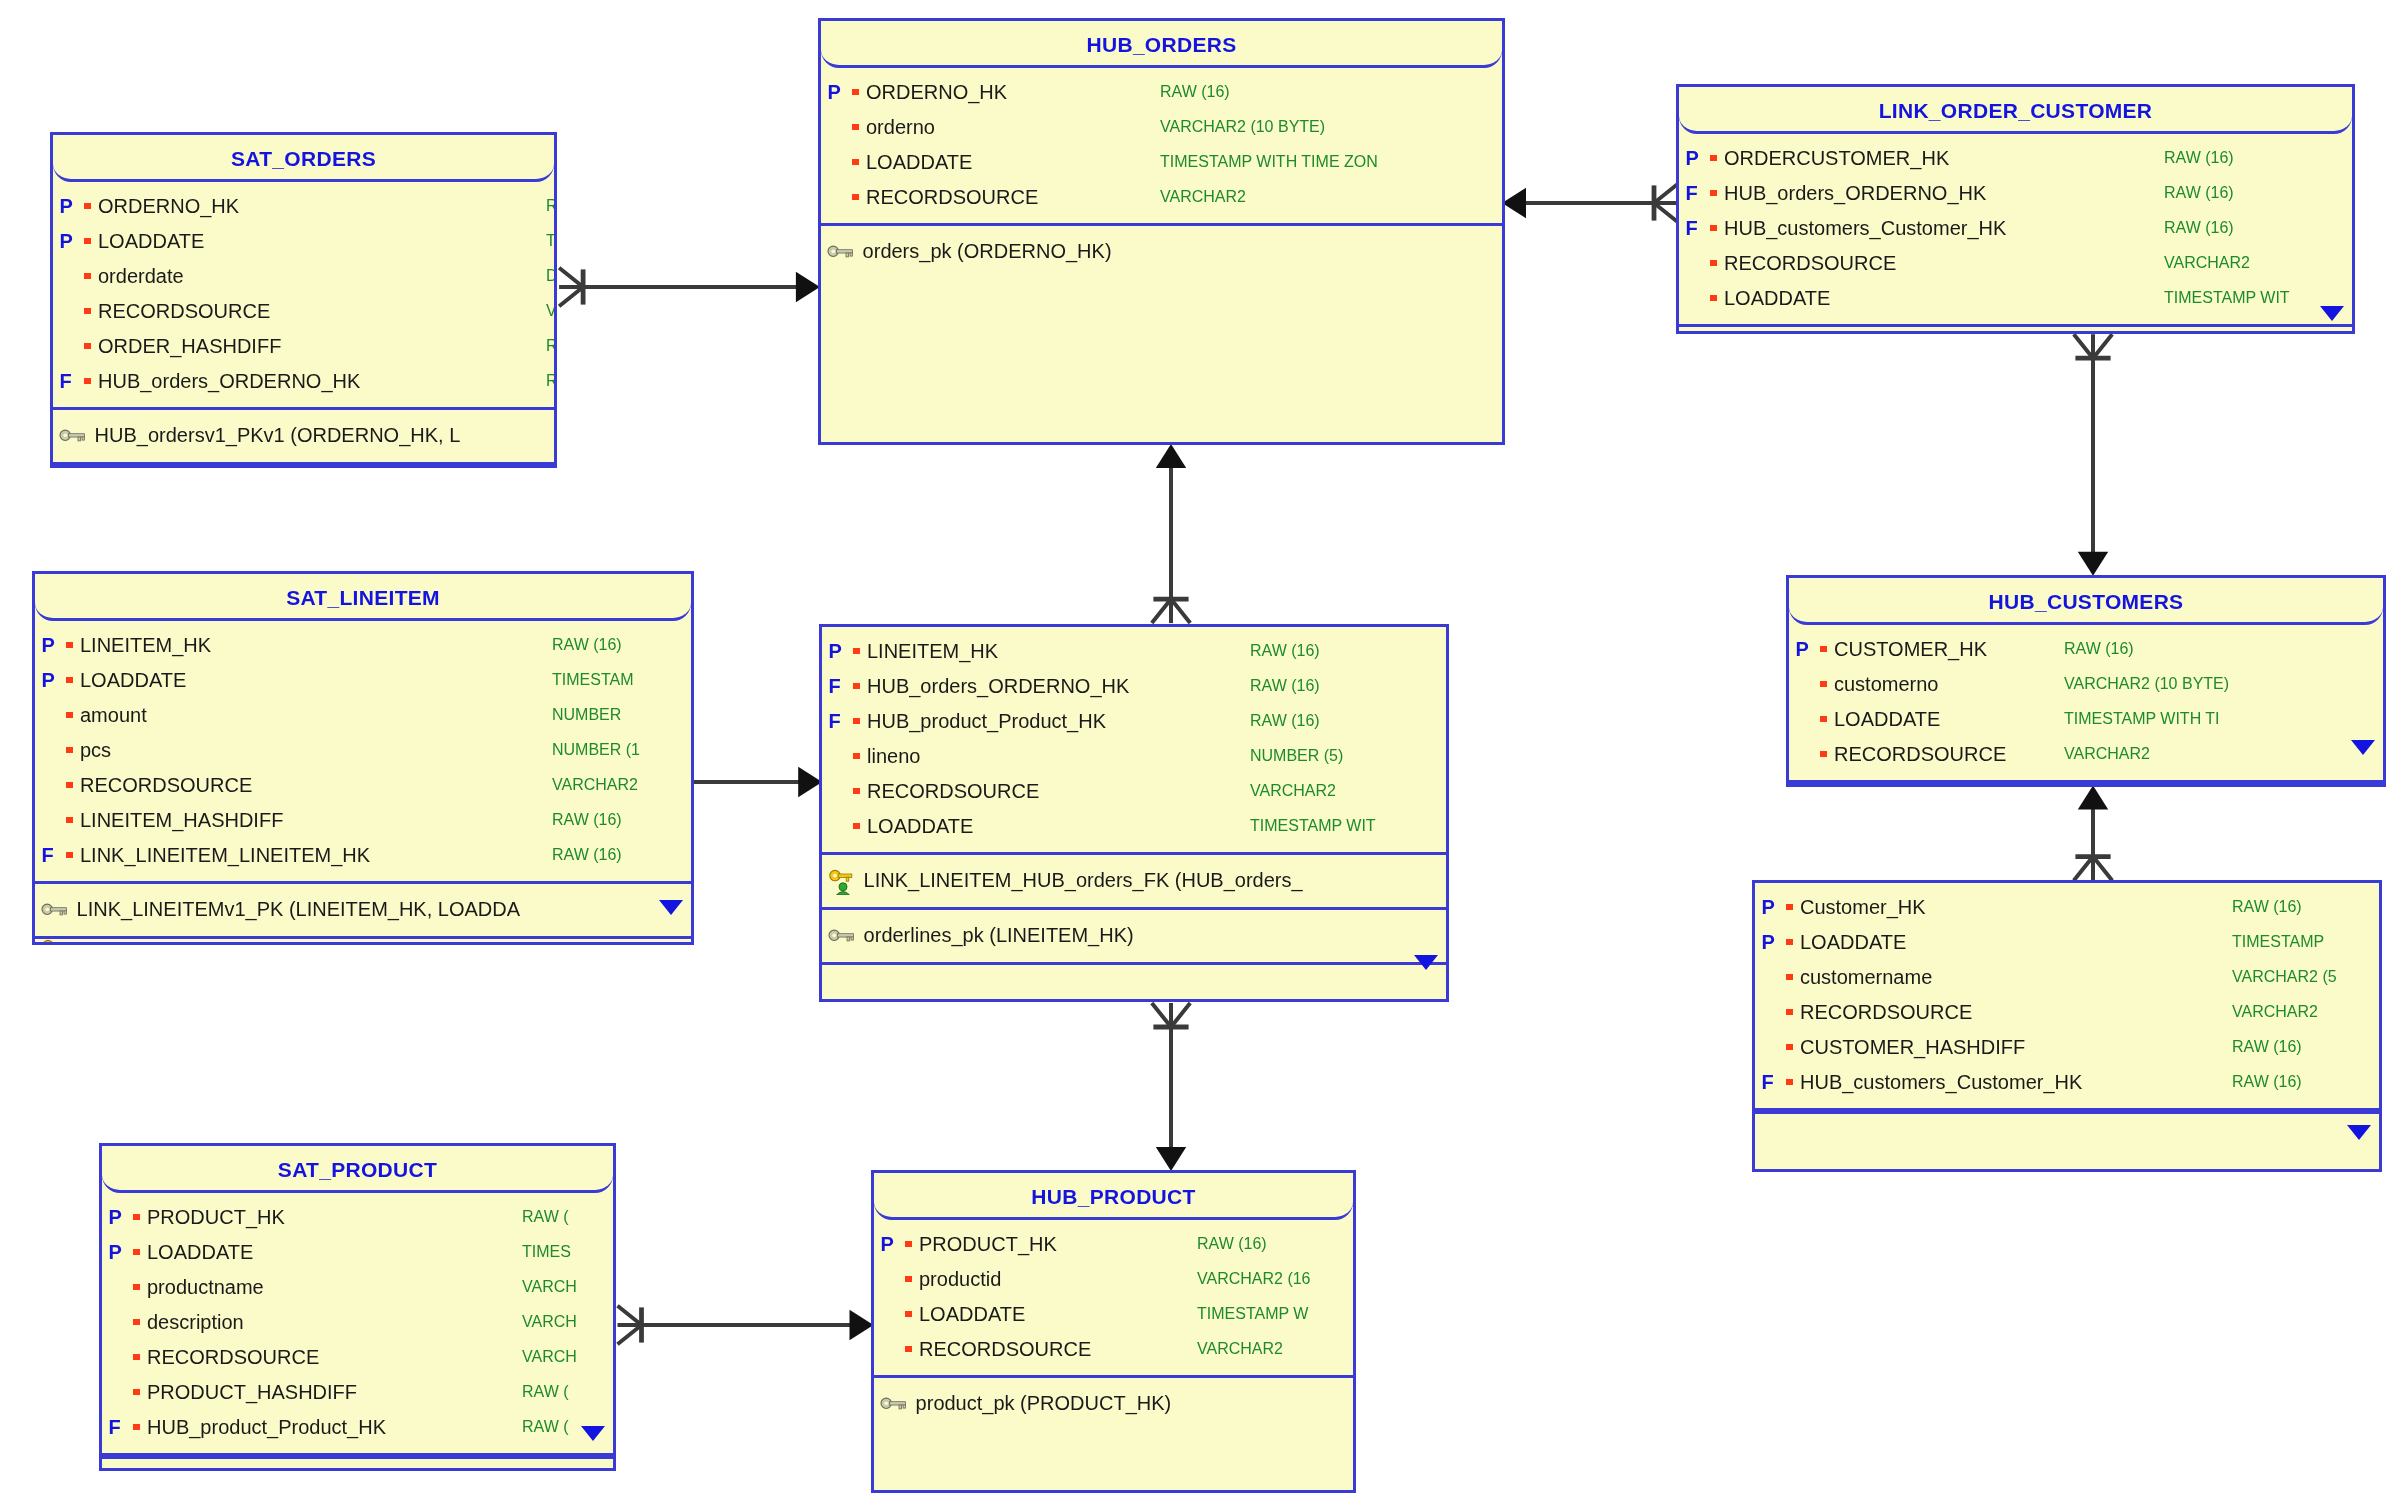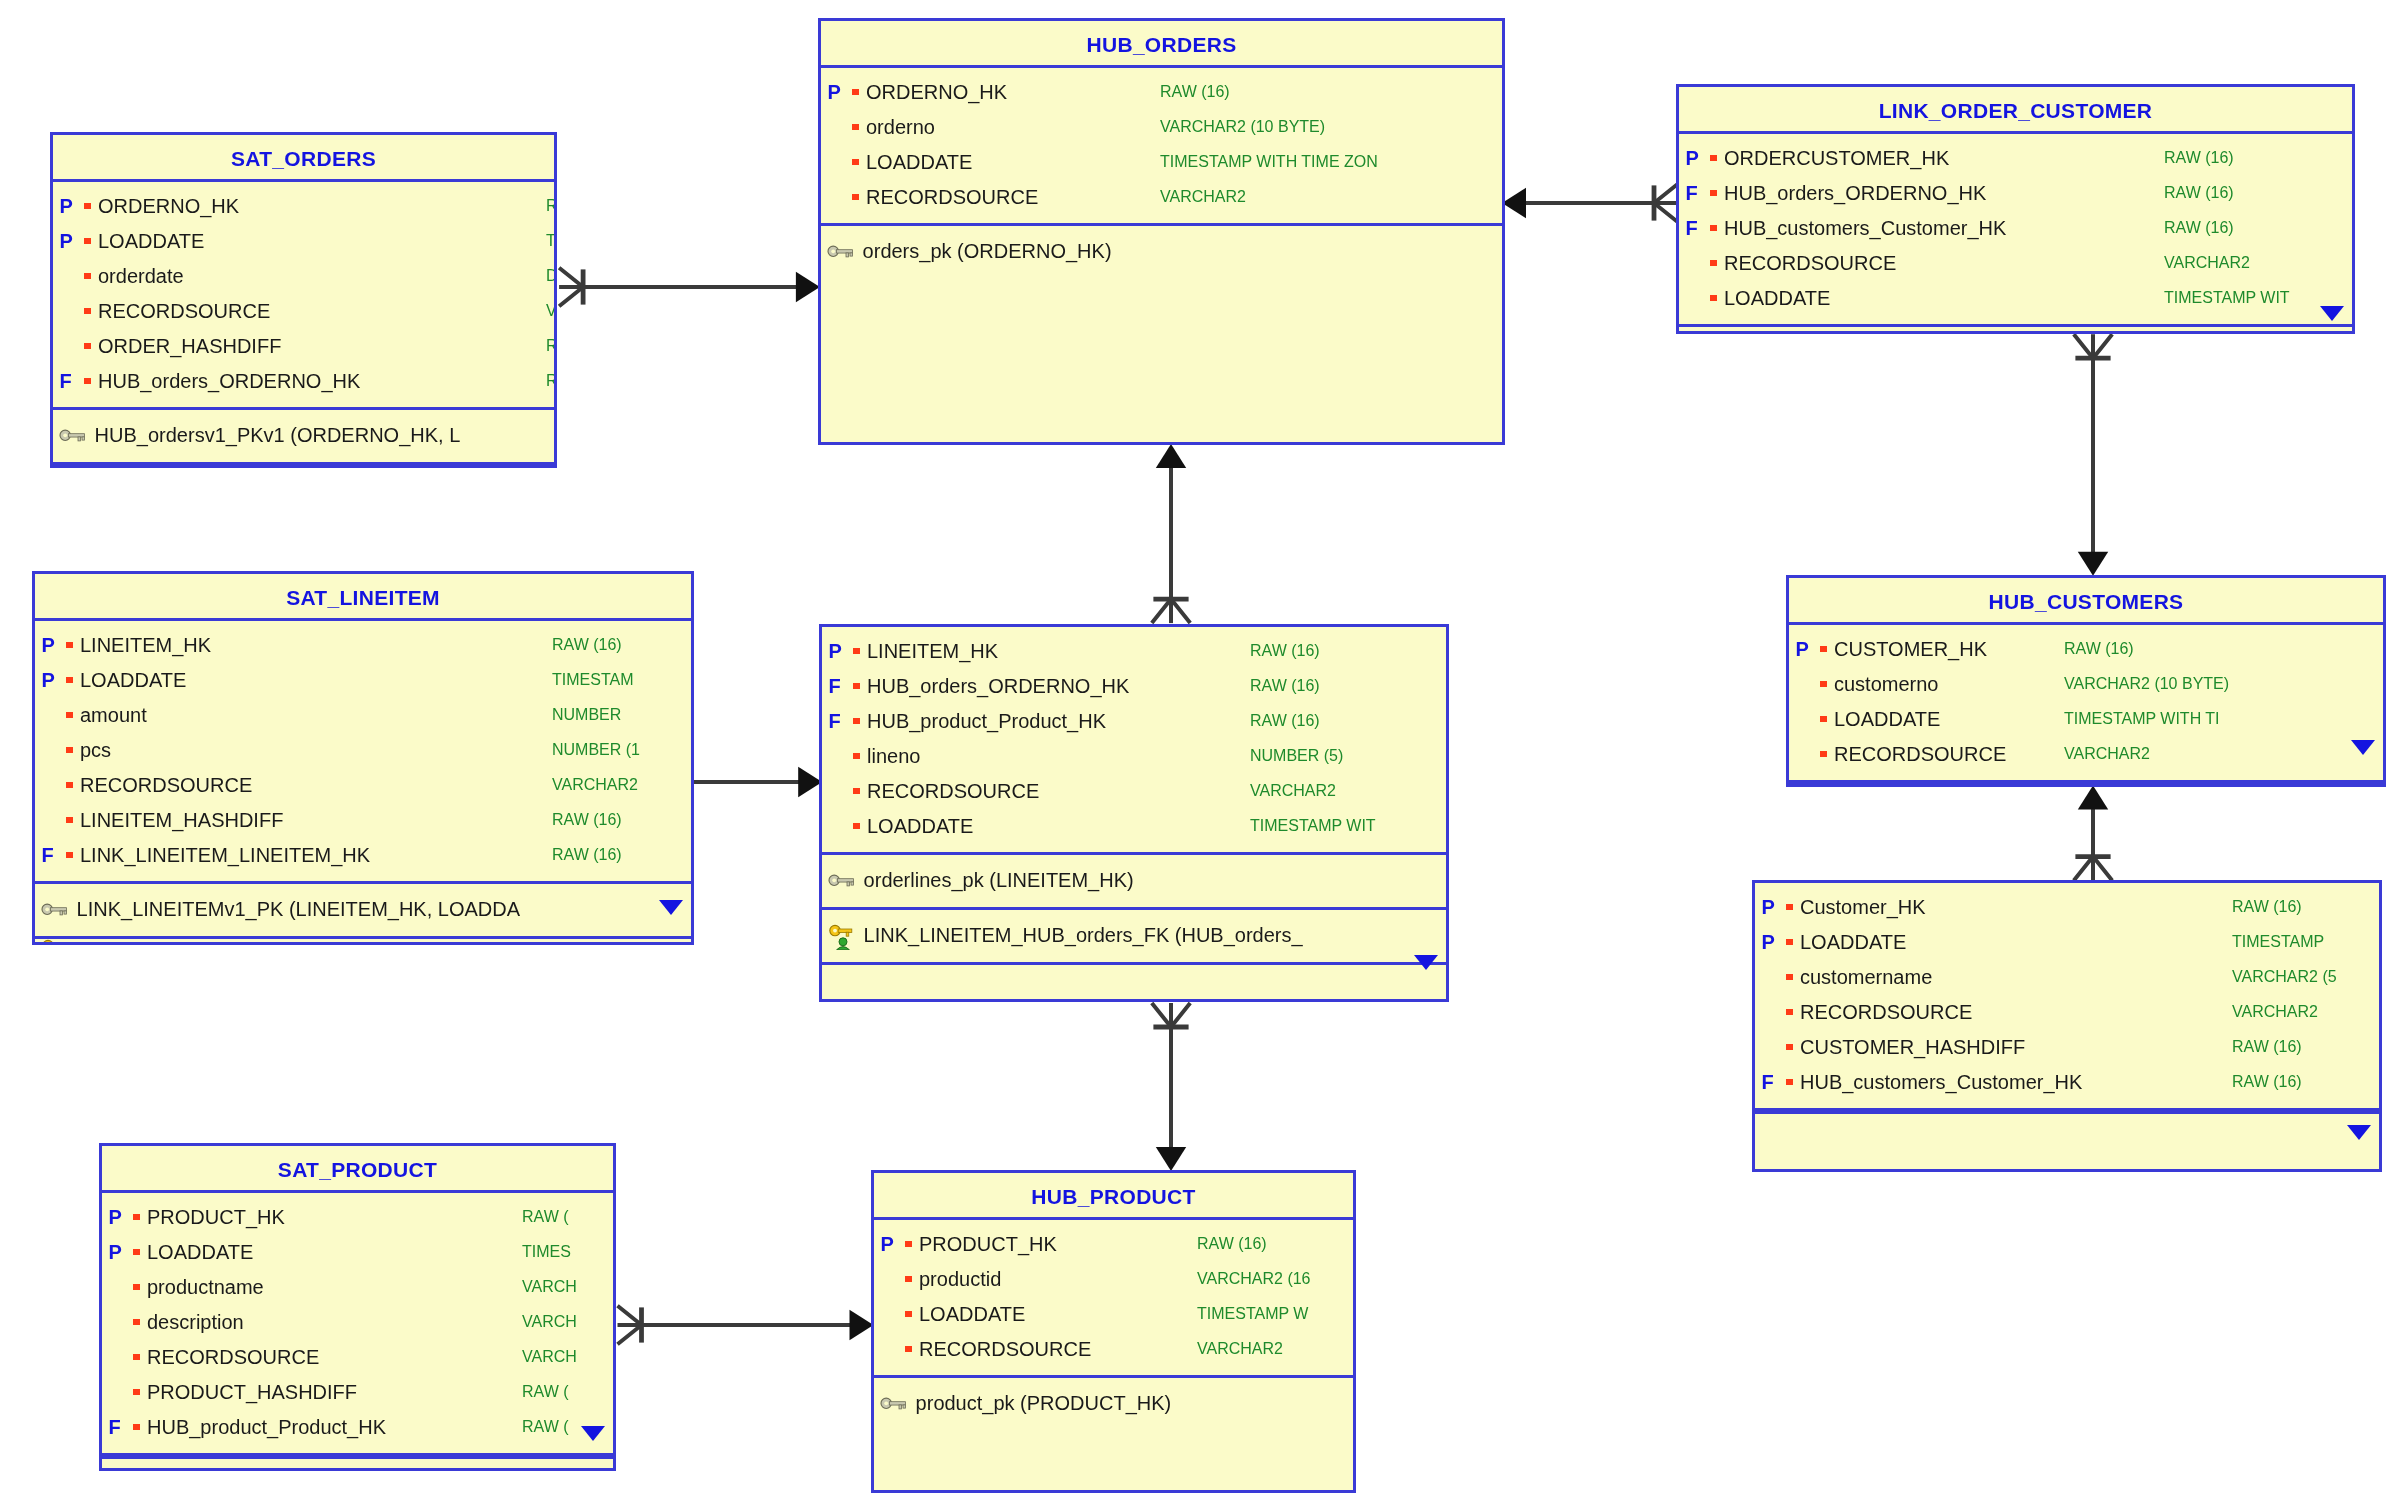--- a/index.html
+++ b/index.html
@@ -23,20 +23,21 @@
     height:47px;line-height:47px;
     text-align:center;
     color:#1414E0;
     font-weight:bold;
     font-size:21px;
     letter-spacing:0.3px;
     border-bottom:3.2px solid #3A3AD6;
     box-sizing:border-box;
     white-space:nowrap;
     background:#FBFBC9;
+    border-radius:18px;
   }
   .attr-block{
     padding:6.5px 0 8px 0;
     box-sizing:border-box;
     position:relative;
   }
   .attr-block.bordered{border-bottom:3.2px solid #3A3AD6;}
 
   .attr{
     display:flex;
@@ -412,44 +413,44 @@
           <span class="null-col">
             <i class="null-dot"></i>
           </span>
           <span class="attr-name">LOADDATE</span>
           <span class="attr-type" style="left: 428px;">TIMESTAMP WIT</span>
         </div>
       </div>
       <div class="cons-block bordered">
         <div class="cons">
           <span class="icon-key">
-            <svg width="32" height="22.6" viewBox="0 0 40 28" aria-hidden="true">
-              <circle cx="9" cy="14" r="6.5" fill="#C9C9B0" stroke="#6B6B55" stroke-width="1.4"></circle>
-              <circle cx="9" cy="14" r="2.4" fill="#FBFBC9"></circle>
-              <rect x="13" y="12" width="20" height="4.2" fill="#C9C9B0" stroke="#6B6B55" stroke-width="1"></rect>
-              <rect x="25" y="16" width="3" height="5" fill="#C9C9B0" stroke="#6B6B55" stroke-width="1"></rect>
-              <rect x="30" y="16" width="3" height="4" fill="#C9C9B0" stroke="#6B6B55" stroke-width="1"></rect>
-            </svg>
-          </span>
-          <span class="cons-label">orderlines_pk (LINEITEM_HK)</span>
-        </div>
-      </div>
-      <div class="cons-block bordered">
-        <div class="cons">
-          <span class="icon-key">
             <svg width="32" height="26" viewBox="0 0 40 32" aria-hidden="true">
               <circle cx="10" cy="8" r="6.5" fill="#F5C518" stroke="#9A7A00" stroke-width="1.4"></circle>
               <circle cx="10" cy="8" r="2.4" fill="#FBFBC9"></circle>
               <rect x="14" y="6" width="17" height="4.4" fill="#F5C518" stroke="#9A7A00" stroke-width="1"></rect>
               <rect x="24" y="10" width="3.2" height="5" fill="#F5C518" stroke="#9A7A00" stroke-width="1"></rect>
               <circle cx="20" cy="22" r="5" fill="#2FA82F" stroke="#1A6B1A" stroke-width="1.2"></circle>
               <path d="M12 32 q8 -8 16 0 z" fill="#2FA82F" stroke="#1A6B1A" stroke-width="1.2"></path>
             </svg>
           </span>
           <span class="cons-label">LINK_LINEITEM_HUB_orders_FK (HUB_orders_</span>
+        </div>
+      </div>
+      <div class="cons-block bordered">
+        <div class="cons">
+          <span class="icon-key">
+            <svg width="32" height="22.6" viewBox="0 0 40 28" aria-hidden="true">
+              <circle cx="9" cy="14" r="6.5" fill="#C9C9B0" stroke="#6B6B55" stroke-width="1.4"></circle>
+              <circle cx="9" cy="14" r="2.4" fill="#FBFBC9"></circle>
+              <rect x="13" y="12" width="20" height="4.2" fill="#C9C9B0" stroke="#6B6B55" stroke-width="1"></rect>
+              <rect x="25" y="16" width="3" height="5" fill="#C9C9B0" stroke="#6B6B55" stroke-width="1"></rect>
+              <rect x="30" y="16" width="3" height="4" fill="#C9C9B0" stroke="#6B6B55" stroke-width="1"></rect>
+            </svg>
+          </span>
+          <span class="cons-label">orderlines_pk (LINEITEM_HK)</span>
         </div>
       </div>
       <div class="scroll-ind" style="right: 8px; bottom: 29px;"></div>
     </div>
     <div class="entity" style="left: 1786px; top: 575px; width: 600px; height: 212px;">
       <div class="ent-title">HUB_CUSTOMERS</div>
       <div class="attr-block bordered">
         <div class="attr">
           <span class="key-col">P</span>
           <span class="null-col">

